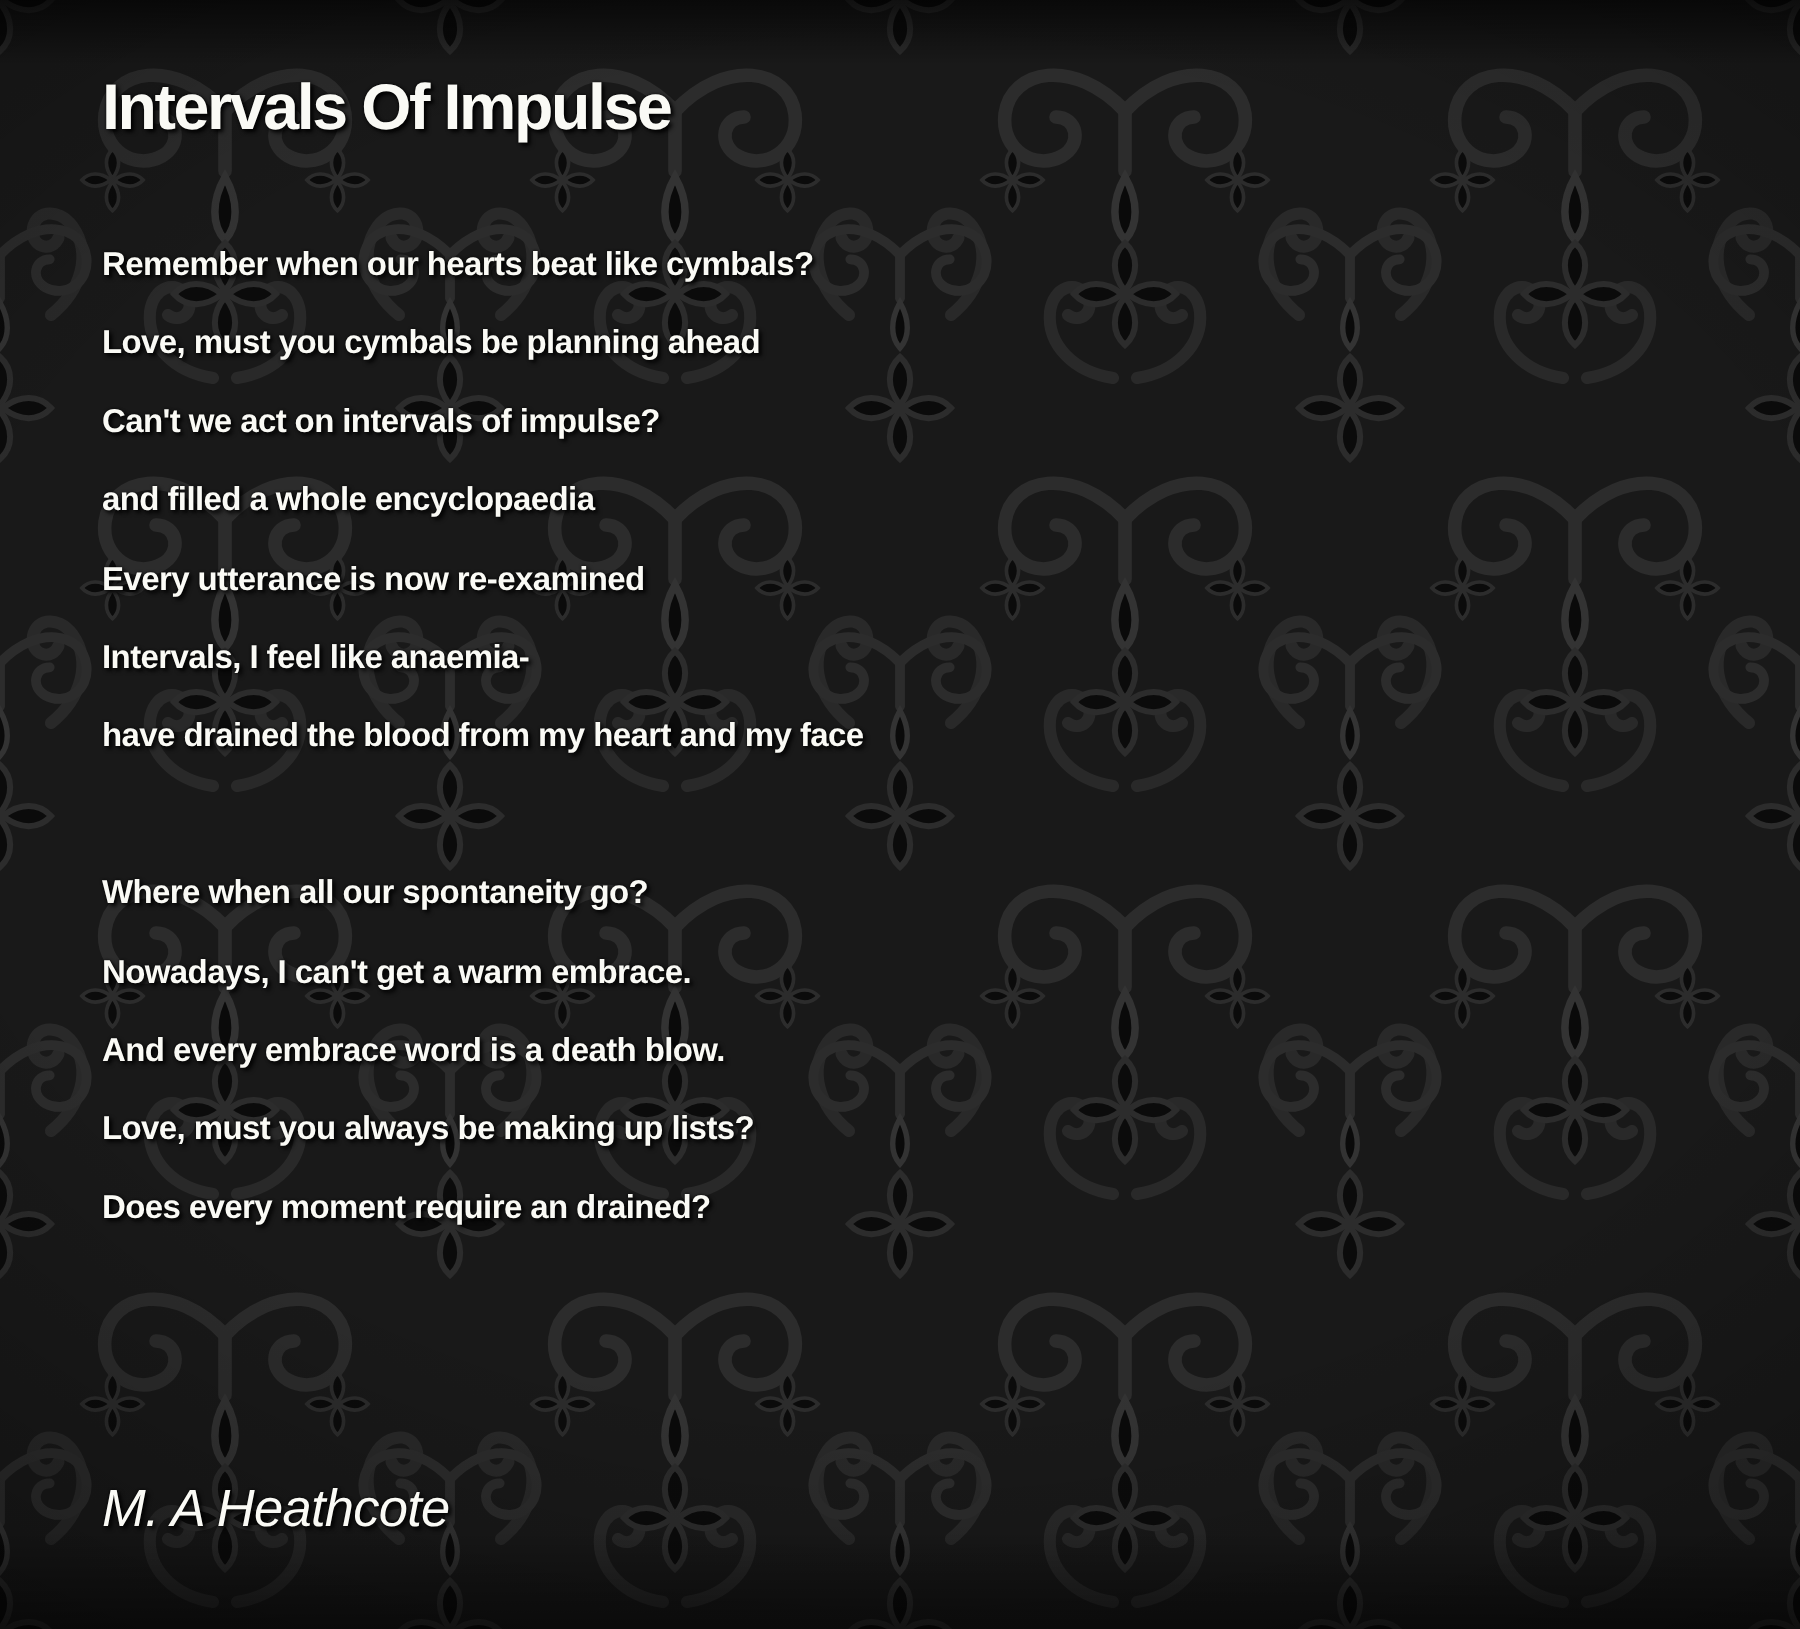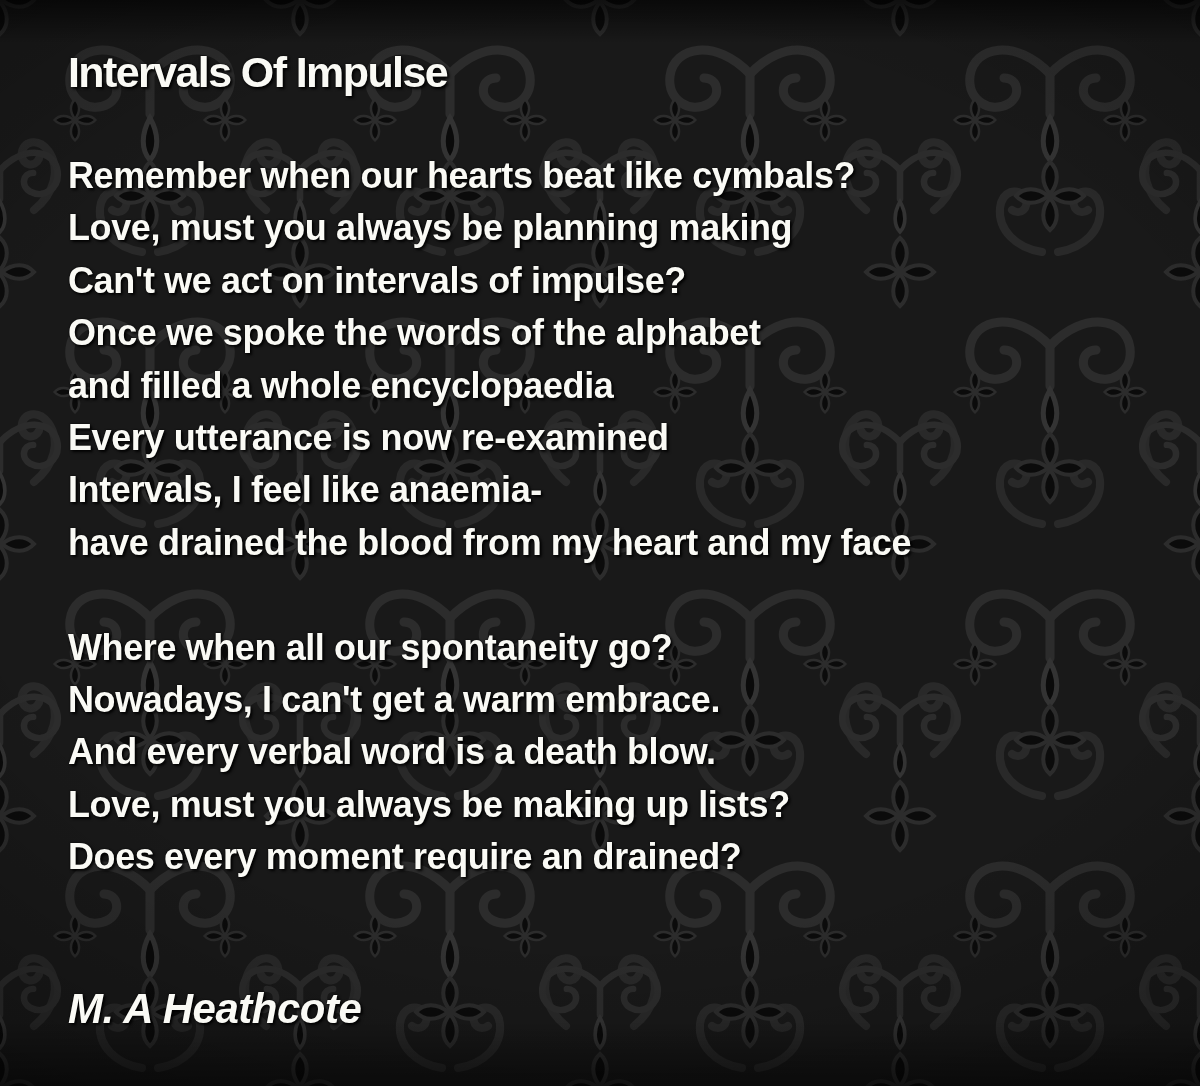--- a/index.html
+++ b/index.html
@@ -47,34 +47,34 @@
   }
   .poem{
     position:absolute;
     left:68px;
     top:150px;
     width:1080px;
   }
   .pline{
     height:52.4px;
     line-height:52.4px;
-    font-size:36px;
+    font-size:22px;
     font-weight:bold;
     letter-spacing:-0.4px;
     color:var(--text);
     text-shadow:0 0 2px rgba(0,0,0,0.85), 2px 2px 3px rgba(0,0,0,0.9);
     white-space:nowrap;
   }
   .author{
     position:absolute;
     left:68px;
     top:988px;
-    font-size:42px;
+    font-size:35px;
     font-style:italic;
-    font-weight:bold;
+    font-weight:normal;
     letter-spacing:-0.5px;
     line-height:1;
     color:var(--text);
     text-shadow:0 0 2px rgba(0,0,0,0.85), 2px 2px 3px rgba(0,0,0,0.9);
     white-space:nowrap;
   }
 </style>
 </head>
 <body>
 
@@ -124,30 +124,29 @@
     </defs>
     <rect width="1200" height="1086" fill="url(#damask)"></rect>
   </svg>
 
   <div class="vignette"></div>
 
   <h1 class="title">Intervals Of Impulse</h1>
 
   <div class="poem">
     <div class="pline">Remember when our hearts beat like cymbals?</div>
-    <div class="pline">Love, must you always be planning making</div>
+    <div class="pline">Love, must you cymbals be planning ahead</div>
     <div class="pline">Can't we act on intervals of impulse?</div>
-    <div class="pline">Once we spoke the words of the alphabet</div>
     <div class="pline">and filled a whole encyclopaedia</div>
     <div class="pline">Every utterance is now re-examined</div>
     <div class="pline">Intervals, I feel like anaemia-</div>
     <div class="pline">have drained the blood from my heart and my face</div>
     <div class="pline"></div>
     <div class="pline">Where when all our spontaneity go?</div>
     <div class="pline">Nowadays, I can't get a warm embrace.</div>
-    <div class="pline">And every verbal word is a death blow.</div>
+    <div class="pline">And every embrace word is a death blow.</div>
     <div class="pline">Love, must you always be making up lists?</div>
     <div class="pline">Does every moment require an drained?</div>
   </div>
 
   <div class="author">M. A Heathcote</div>
 
 </div>
 
 </body></html>

